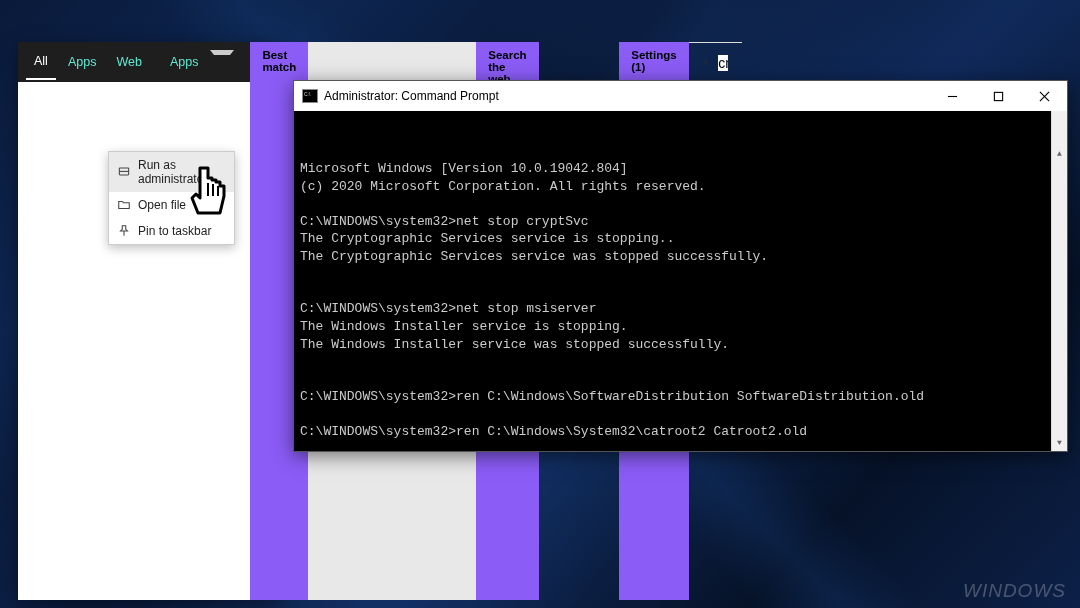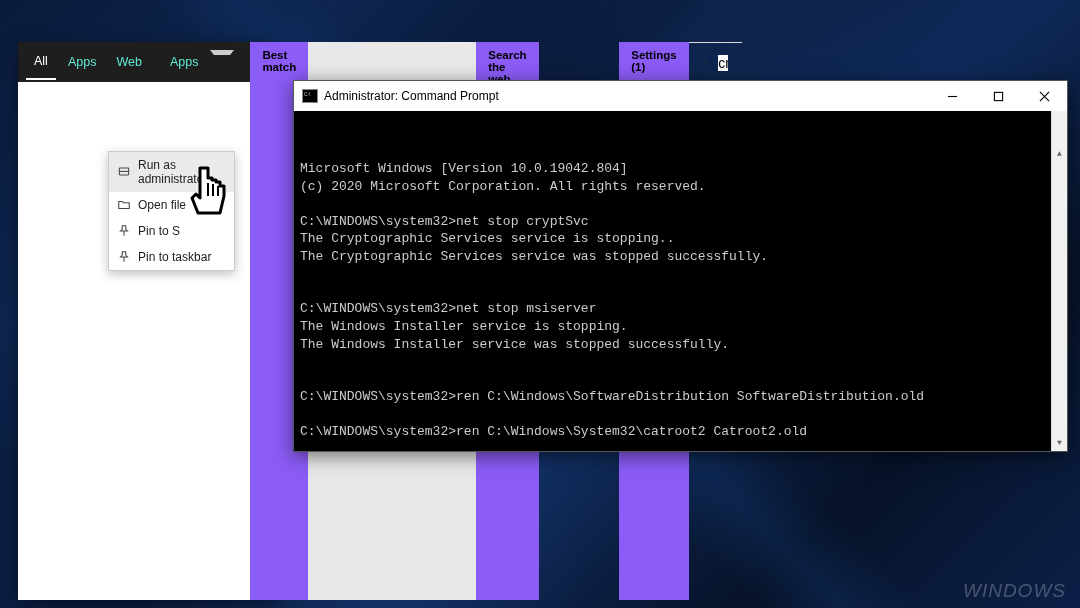--- a/index.html
+++ b/index.html
@@ -314,26 +314,20 @@
         <rect x="4" y="5" width="16" height="12" rx="1"></rect>
         <path d="M4 11h16"></path>
       </svg>
     <span>Run as administrator</span>
   </div>
   <div class="mi">
     <svg viewBox="0 0 24 24" fill="none" stroke="#444" stroke-width="1.8">
         <path d="M3 6h6l2 2h10v10H3z"></path>
       </svg>
     <span>Open file</span>
-  </div>
-  <div class="mi">
-    <svg viewBox="0 0 24 24" fill="none" stroke="#444" stroke-width="1.8">
-        <path d="M9 3h6v6l3 3H6l3-3z M12 12v8"></path>
-      </svg>
-    <span>Pin to S</span>
   </div>
   <div class="mi">
     <svg viewBox="0 0 24 24" fill="none" stroke="#444" stroke-width="1.8">
         <path d="M9 3h6v6l3 3H6l3-3z M12 12v8"></path>
       </svg>
     <span>Pin to taskbar</span>
   </div>
 </div>
 
 <svg class="pointer-cursor" width="60" height="70" viewBox="0 0 60 70">

